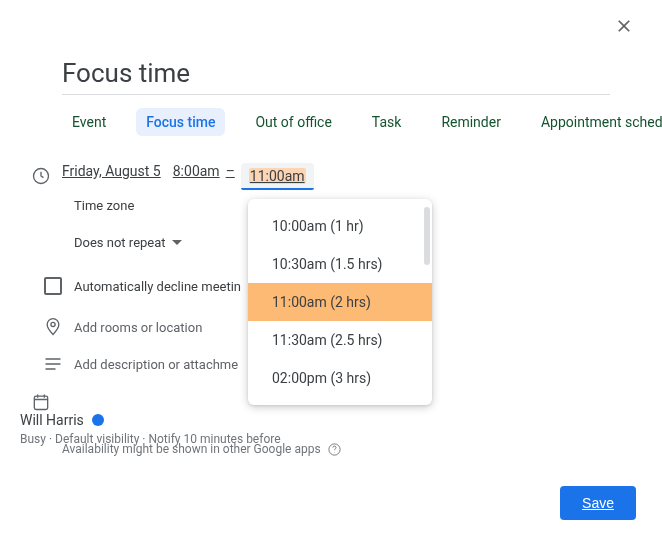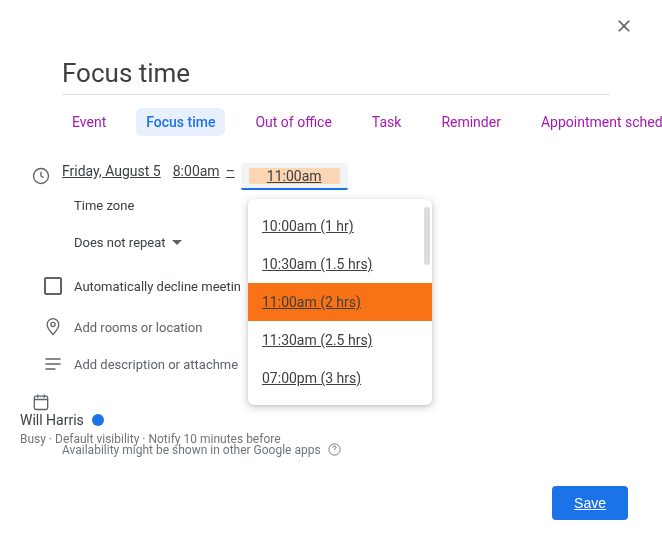--- a/index.html
+++ b/index.html
@@ -40,21 +40,21 @@
       position: absolute;
       left: 62px;
       top: 108px;
       display: flex;
       gap: 20px;
       align-items: center;
       font-size: 14px;
     }
     .tab {
       padding: 6px 10px;
-      color: #a21caf;
+      color: #14532d;
       border-radius: 6px;
       cursor: pointer;
       white-space: nowrap;
     }
     .tab.active {
       background: #e8f0fe;
       color: #1a73e8;
       font-weight: 500;
     }
     .row {
@@ -88,21 +88,21 @@
     .time-end-wrap {
       position: relative;
       background: #f1f3f4;
       border-radius: 4px;
       padding: 5px 8px 5px 8px;
       cursor: pointer;
     }
     .time-end-text {
       background: #fcd5b4;
       border-radius: 2px;
-      padding: 0 18px;
+      padding: 0 1px;
     }
     .time-end-underline {
       position: absolute;
       left: 0;
       right: 0;
       bottom: -1px;
       height: 2px;
       background: #1a73e8;
       border-radius: 0 0 3px 3px;
     }
@@ -124,27 +124,26 @@
     .user-name-line { display: flex; align-items: center; }
     .dot { width: 12px; height: 12px; border-radius: 50%; background: #1a73e8; margin-left: 8px; }
     .user-sub { color: #70757a; font-size: 12px; margin-top: 4px; }
     .avail-note {
       position: absolute;
       left: 62px;
       top: 442px;
       font-size: 12px;
       color: #70757a;
       display: flex;
-      align-items: center;
       gap: 6px;
     }
     .avail-note svg { width: 15px; height: 15px; stroke: #70757a; fill: none; stroke-width: 1.5; }
     .save-btn {
       position: absolute;
-      right: 34px;
+      right: 26px;
       bottom: 18px;
       background: #1a73e8;
       color: #fff;
       border: none;
       padding: 9px 22px;
       border-radius: 4px;
       font-size: 14px;
       font-weight: 500;
       cursor: pointer;
       text-decoration: underline;
@@ -163,27 +162,26 @@
     .dropdown-scroll {
       position: absolute;
       right: 2px;
       top: 8px;
       width: 6px;
       height: 58px;
       background: #dadce0;
       border-radius: 3px;
     }
     .dd-item {
-      padding: 11px 14px;
+      padding: 11px 24px;
       font-size: 14px;
       color: #3c4043;
       cursor: pointer;
-      text-decoration: underline;
-    }
-    .dd-item.selected { background: #f97316; }
+    }
+    .dd-item.selected { background: #fdba74; }
     .checkbox-shape {
       width: 18px;
       height: 18px;
       border: 2px solid #5f6368;
       border-radius: 2px;
     }
   </style>
 </head>
 <body>
 
@@ -285,14 +283,14 @@
 </div>
 
 <button class="save-btn">Save</button>
 
 <div class="dropdown">
   <div class="dropdown-scroll"></div>
   <div class="dd-item">10:00am (1 hr)</div>
   <div class="dd-item">10:30am (1.5 hrs)</div>
   <div class="dd-item selected">11:00am (2 hrs)</div>
   <div class="dd-item">11:30am (2.5 hrs)</div>
-  <div class="dd-item">07:00pm (3 hrs)</div>
+  <div class="dd-item">02:00pm (3 hrs)</div>
 </div>
 
 </body></html>

